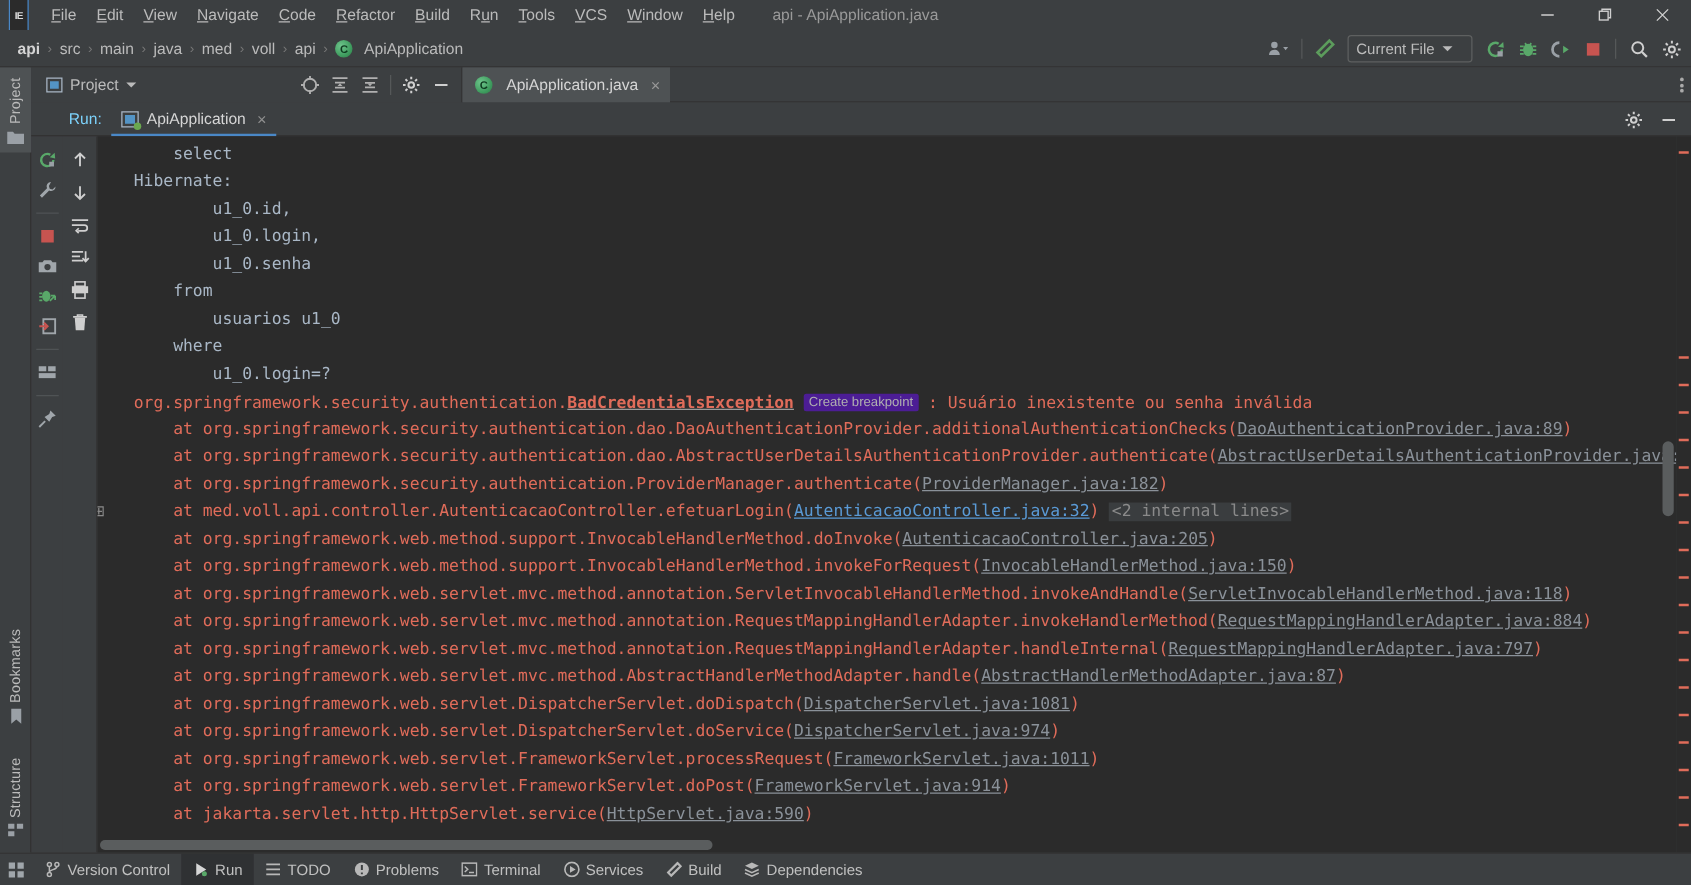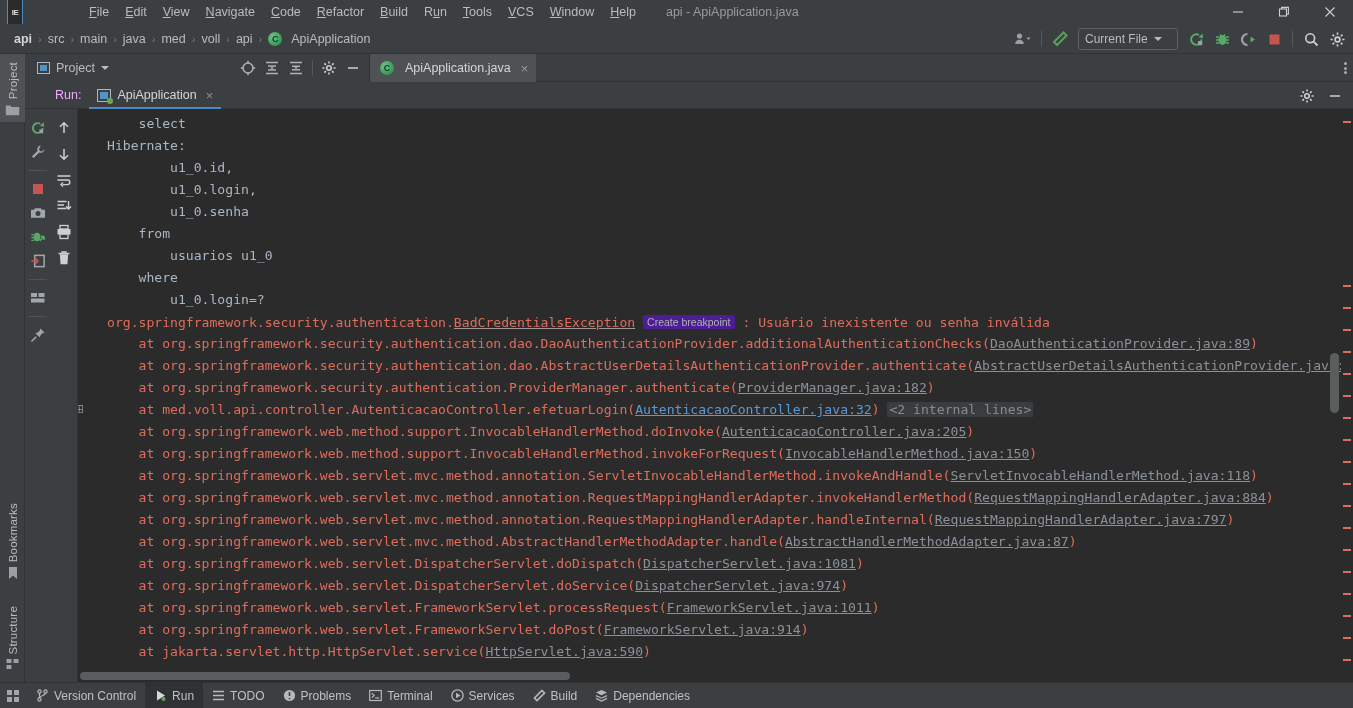--- a/index.html
+++ b/index.html
@@ -17,21 +17,21 @@
   .titlebar {
     height: 24px; background: #3c3f41; display: flex; align-items: center;
     flex: 0 0 24px; position: relative;
   }
   .ij-logo {
     width: 16px; height: 28px; margin-left: 7px; margin-right: 10px;
     border: 1px solid #4a88c7; background: #2b2b2b; color: #dcdcdc;
     font-size: 8px; font-weight: bold; display: flex; align-items: center; justify-content: center;
     font-family: "Liberation Sans", sans-serif; letter-spacing: -0.5px;
   }
-  .menu { display: flex; align-items: center; gap: 0px; margin-left: 48px; }
+  .menu { display: flex; align-items: center; gap: 0px; }
   .menu-item {
     font-size: 12.5px; color: #bbbbbb; padding: 2px 8px; cursor: default; white-space: nowrap;
   }
   .menu-item u { text-decoration: underline; }
   .win-title {
     font-size: 12.5px; color: #9a9a9a; margin-left: 22px; white-space: nowrap;
   }
   .win-ctrls { position: absolute; right: 0; top: 0; height: 24px; display: flex; align-items: center; }
   .win-btn {
     width: 46px; height: 24px; display: flex; align-items: center; justify-content: center;
@@ -113,21 +113,21 @@
   .ed-spacer { flex: 1 1 auto; border-bottom: 1px solid #323232; }
   .kebab { position:absolute; right: 6px; top: 0; height: 28px; display:flex;align-items:center; }
   .kebab .dot { width:3px;height:3px;border-radius:50%;background:#aaa;display:block;margin:1.5px 0; }
 
   
   .runwin { flex: 1 1 auto; display: flex; flex-direction: column; min-height: 0; background: #3c3f41; }
   .runhdr {
     height: 27px; flex: 0 0 27px; display: flex; align-items: center; background: #3c3f41;
     position: relative; border-bottom: 1px solid #323232;
   }
-  .run-label { font-size: 12.5px; color: #f0abfc; padding-left: 30px; padding-right: 8px; }
+  .run-label { font-size: 12.5px; color: #7dd3fc; padding-left: 30px; padding-right: 8px; }
   .run-tab {
     display: flex; align-items: center; gap: 6px; height: 27px; padding: 0 8px;
     font-size: 12.5px; color: #d6d6d6; position: relative;
   }
   .run-tab::after { content:""; position:absolute; left:0; right:0; bottom:0; height:2px; background:#4a88c7; }
   .run-tab .tabx { color: #8f8f8f; font-size: 13px; margin-left: 3px; }
   .runico {
     width: 14px; height: 13px; border: 1.6px solid #a9b7c6; position: relative; flex: 0 0 auto;
   }
   .runico::after { content:""; position:absolute; inset: 2px; background:#5394c6; }
@@ -155,21 +155,21 @@
   .cline { white-space: pre; padding-left: 29px; position: relative; height: 22px; }
   .cline.gut-fold::before {
     content: "⊞"; position: absolute; left: -4px; top: -1px; color: #8a8a8a; font-size: 12px;
     font-family: "DejaVu Sans", sans-serif;
   }
   .c-sql { color: #a9b7c6; }
   .c-err { color: #e06c5a; }
   .c-link { color: #8a9199; text-decoration: underline; }
   .c-link-blue { color: #5a9ad6; text-decoration: underline; }
   .c-exclass { color: #e06c5a; }
-  .c-exclass u { text-decoration: underline; text-decoration-color: #9a9a9a; }
+  .c-exclass u { text-decoration: underline; text-decoration-color: #9a9a9a; font-weight: bold; }
   .badge {
     background: #4c1d95; color: #b0b0b0; font-size: 10.5px; padding: 1px 4px;
     font-family: "Liberation Sans", sans-serif; border-radius: 2px; vertical-align: 1px;
   }
   .dim-note { color: #8a8a8a; background: #3a3d3f; padding: 0 2px; }
 
   .cvscroll {
     position: absolute; right: 2px; width: 9px; background: #5a5d5e; border-radius: 5px;
   }
   .chscroll {

